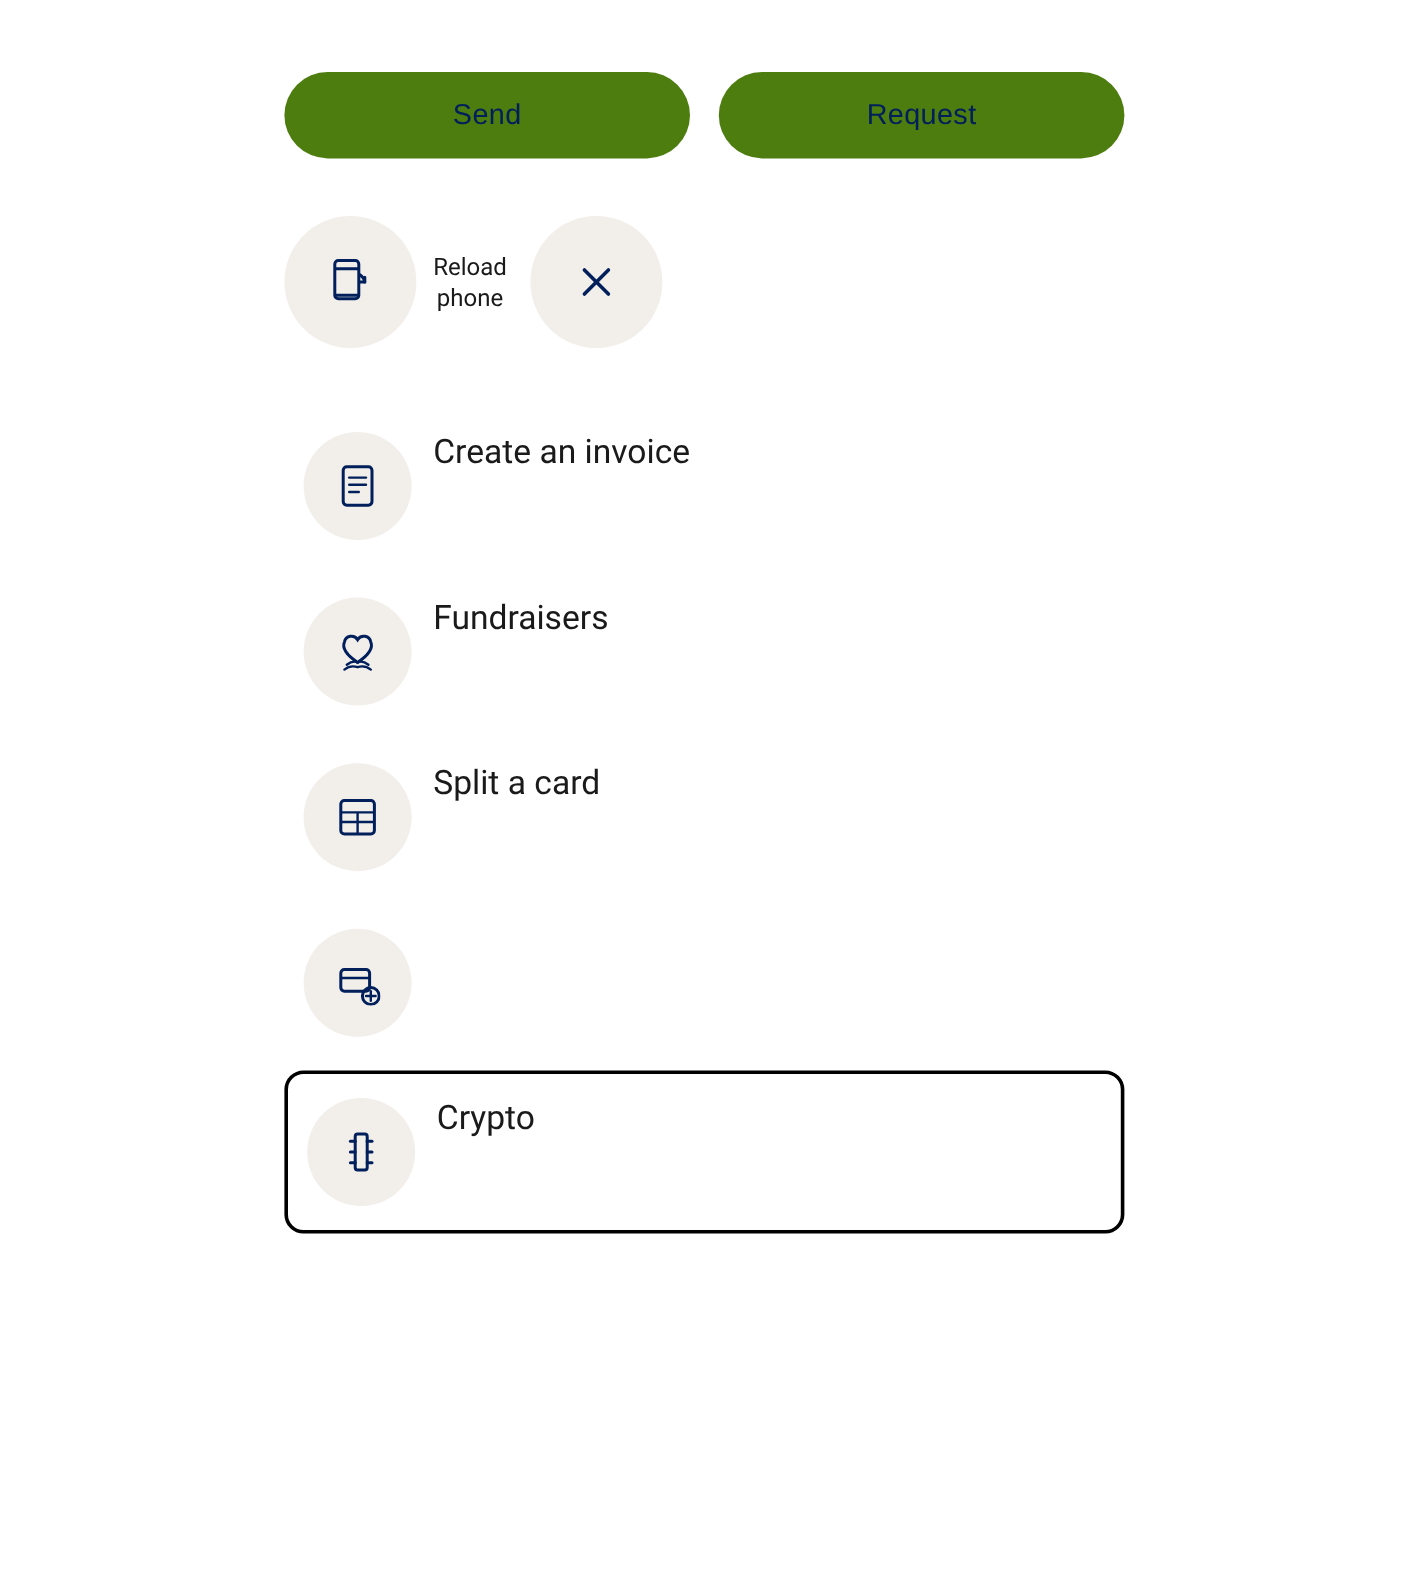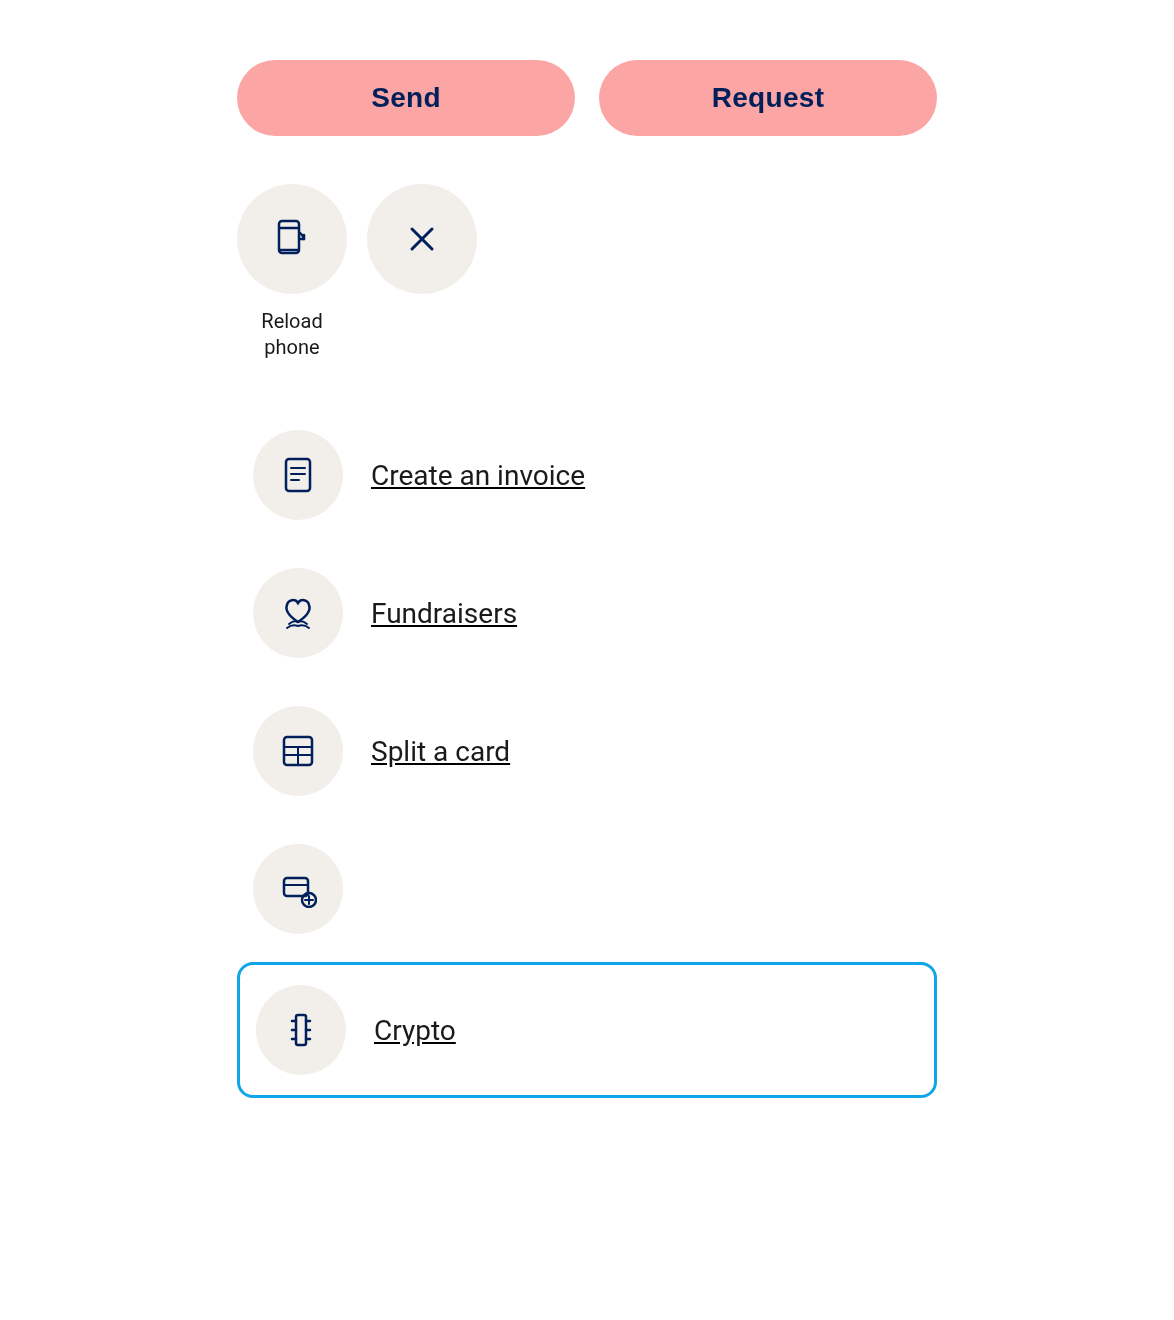--- a/index.html
+++ b/index.html
@@ -27,38 +27,38 @@
       display: flex;
       gap: 24px;
       margin-bottom: 48px;
     }
 
     .action-btn {
       flex: 1;
       padding: 22px 40px;
       border: none;
       border-radius: 50px;
-      background: #fca5a5;
+      background: #4d7c0f;
       color: #001F5B;
-      font-size: 28px;
-      font-weight: 700;
+      font-size: 24px;
+      font-weight: 400;
       cursor: pointer;
       letter-spacing: 0.3px;
     }
 
     .quick-actions {
       display: flex;
       gap: 20px;
       margin-bottom: 50px;
       align-items: flex-start;
     }
 
     .quick-action-item {
       display: flex;
-      flex-direction: column;
+      flex-direction: row;
       align-items: center;
       gap: 14px;
       cursor: pointer;
       min-width: 100px;
     }
 
     .quick-action-circle {
       width: 110px;
       height: 110px;
       border-radius: 50%;
@@ -76,30 +76,29 @@
     }
 
     .menu-list {
       display: flex;
       flex-direction: column;
       gap: 8px;
     }
 
     .menu-item {
       display: flex;
-      align-items: center;
-      gap: 28px;
+      align-items: flex-start;
+      gap: 18px;
       padding: 20px 16px;
       cursor: pointer;
       border-radius: 16px;
-      text-decoration: underline;
     }
 
     .menu-item.highlighted {
-      border: 3px solid #0ea5e9;
+      border: 3px solid #000000;
       border-radius: 16px;
     }
 
     .menu-icon-circle {
       width: 90px;
       height: 90px;
       border-radius: 50%;
       background: #F2EFEB;
       display: flex;
       align-items: center;

